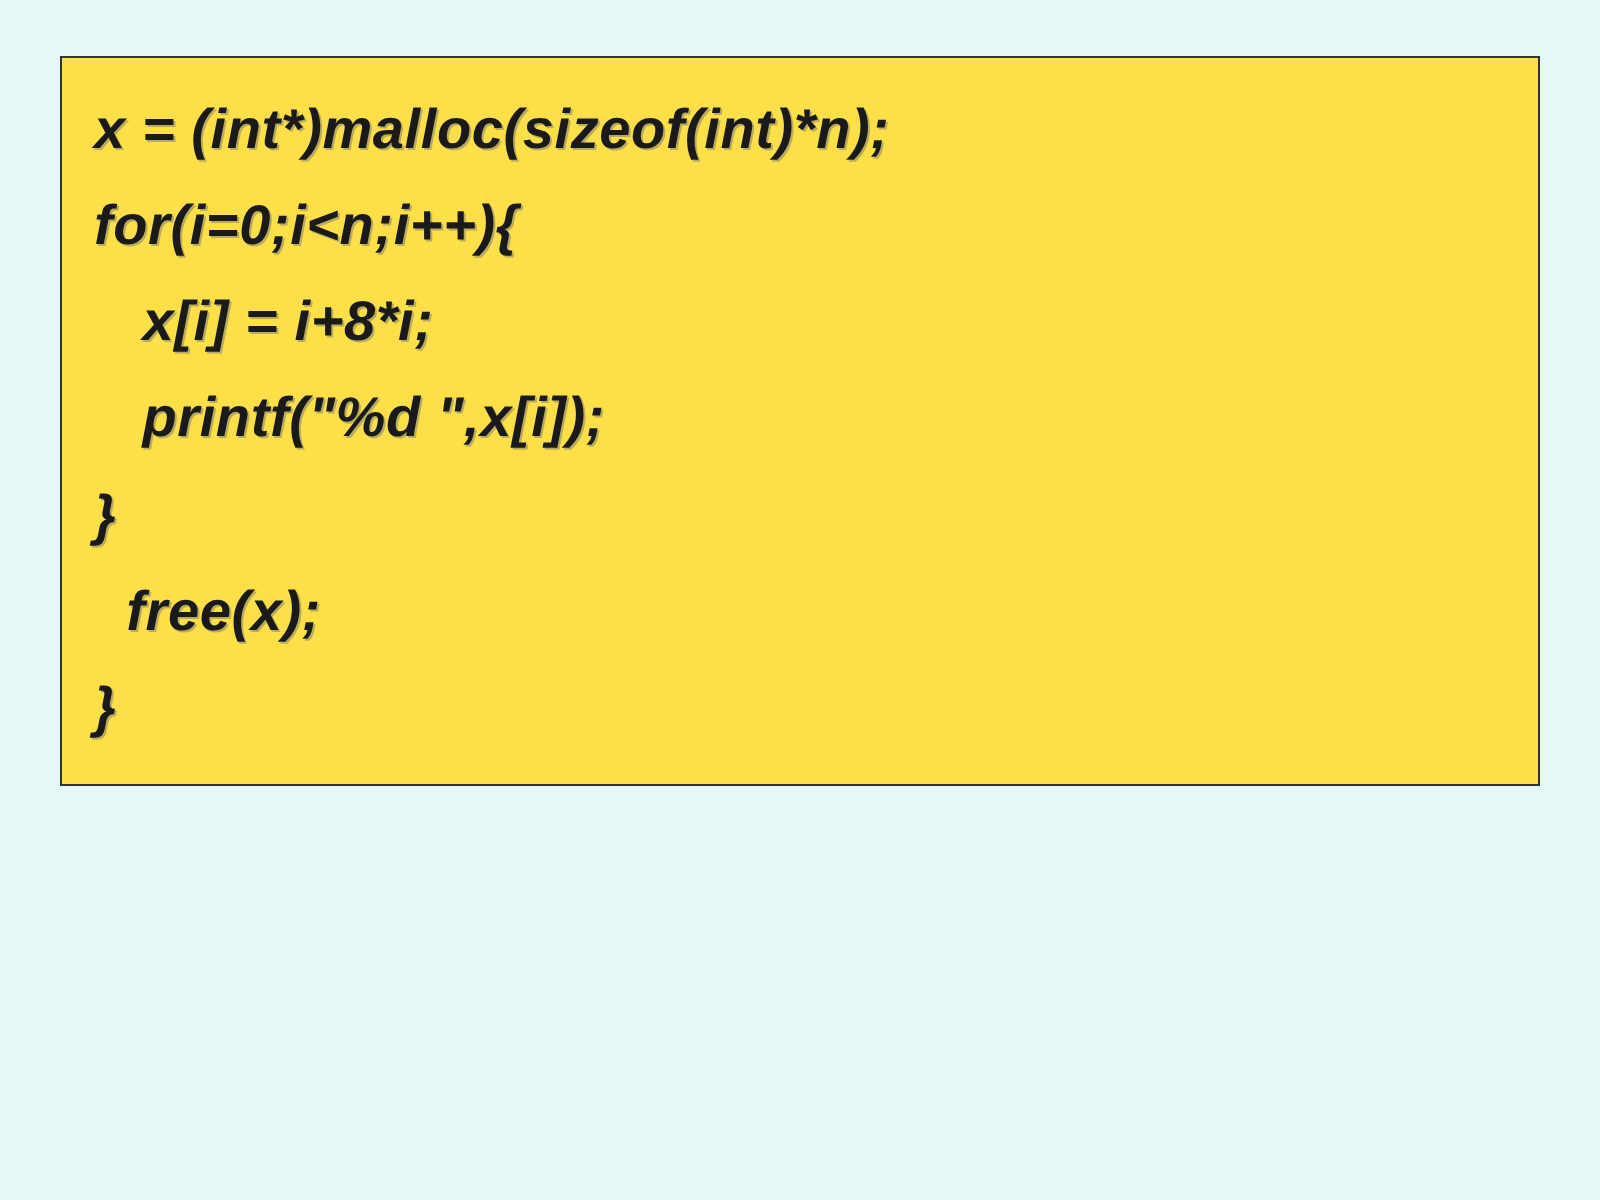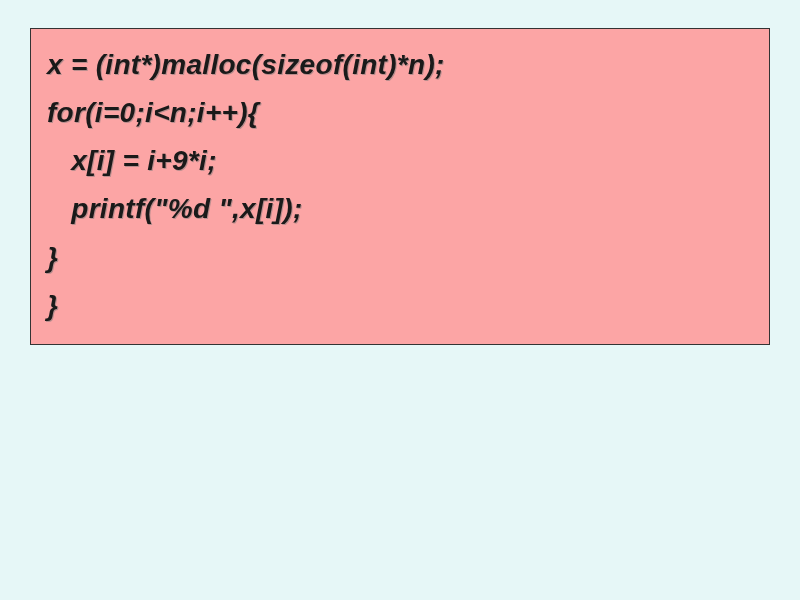--- a/index.html
+++ b/index.html
@@ -9,37 +9,38 @@
     }
     body {
       width: 800px;
       height: 600px;
       background: #e6f7f7;
       padding: 28px 30px;
       font-family: Verdana, Geneva, sans-serif;
     }
     .code-box {
       border: 1px solid #333;
-      background: #fca5a5;
+      background: #fde047;
       padding: 12px 16px 14px 16px;
     }
     .code-line {
       font-style: italic;
       font-weight: bold;
       font-size: 28px;
       line-height: 1.72;
       color: #1a1a1a;
       text-shadow: 1px 1px 0px rgba(120,120,120,0.5);
       white-space: pre;
       letter-spacing: 0.3px;
     }
   </style>
 </head>
 <body>
 
 <div class="code-box">
   <div class="code-line">x = (int*)malloc(sizeof(int)*n);</div>
   <div class="code-line">for(i=0;i&lt;n;i++){</div>
-  <div class="code-line">   x[i] = i+9*i;</div>
+  <div class="code-line">   x[i] = i+8*i;</div>
   <div class="code-line">   printf("%d ",x[i]);</div>
   <div class="code-line">}</div>
+  <div class="code-line">  free(x);</div>
   <div class="code-line">}</div>
 </div>
 
 </body></html>

